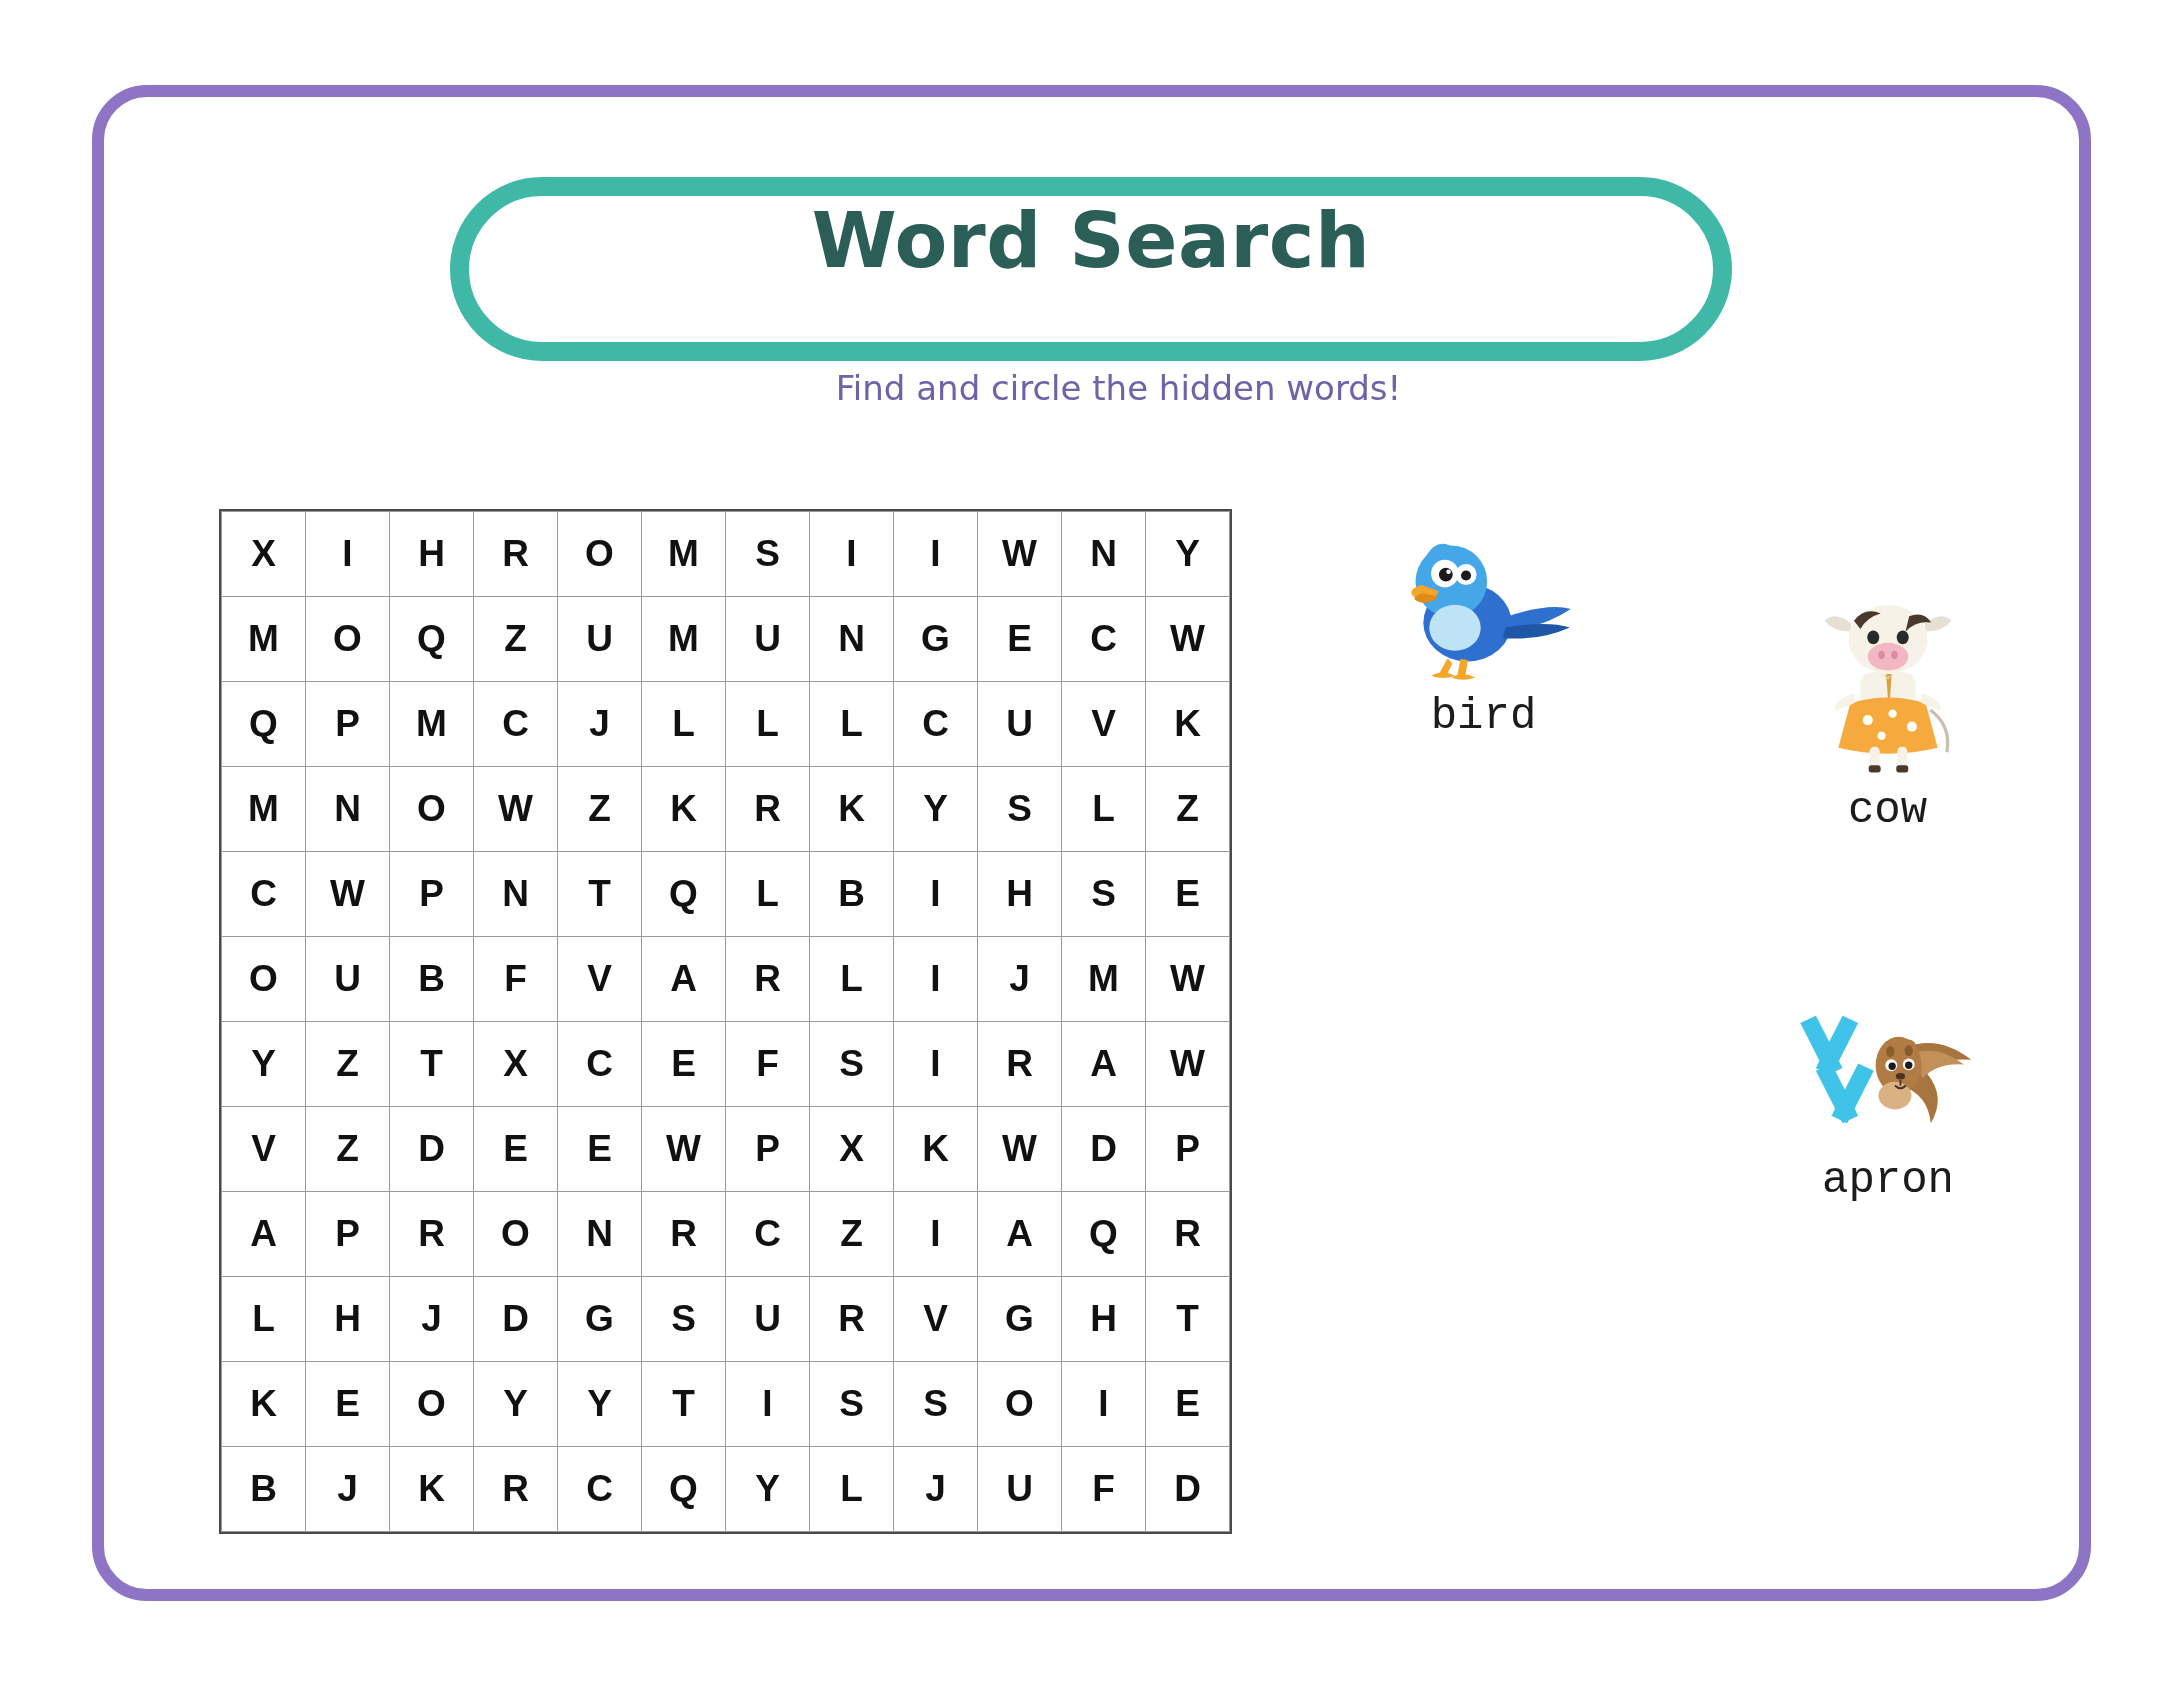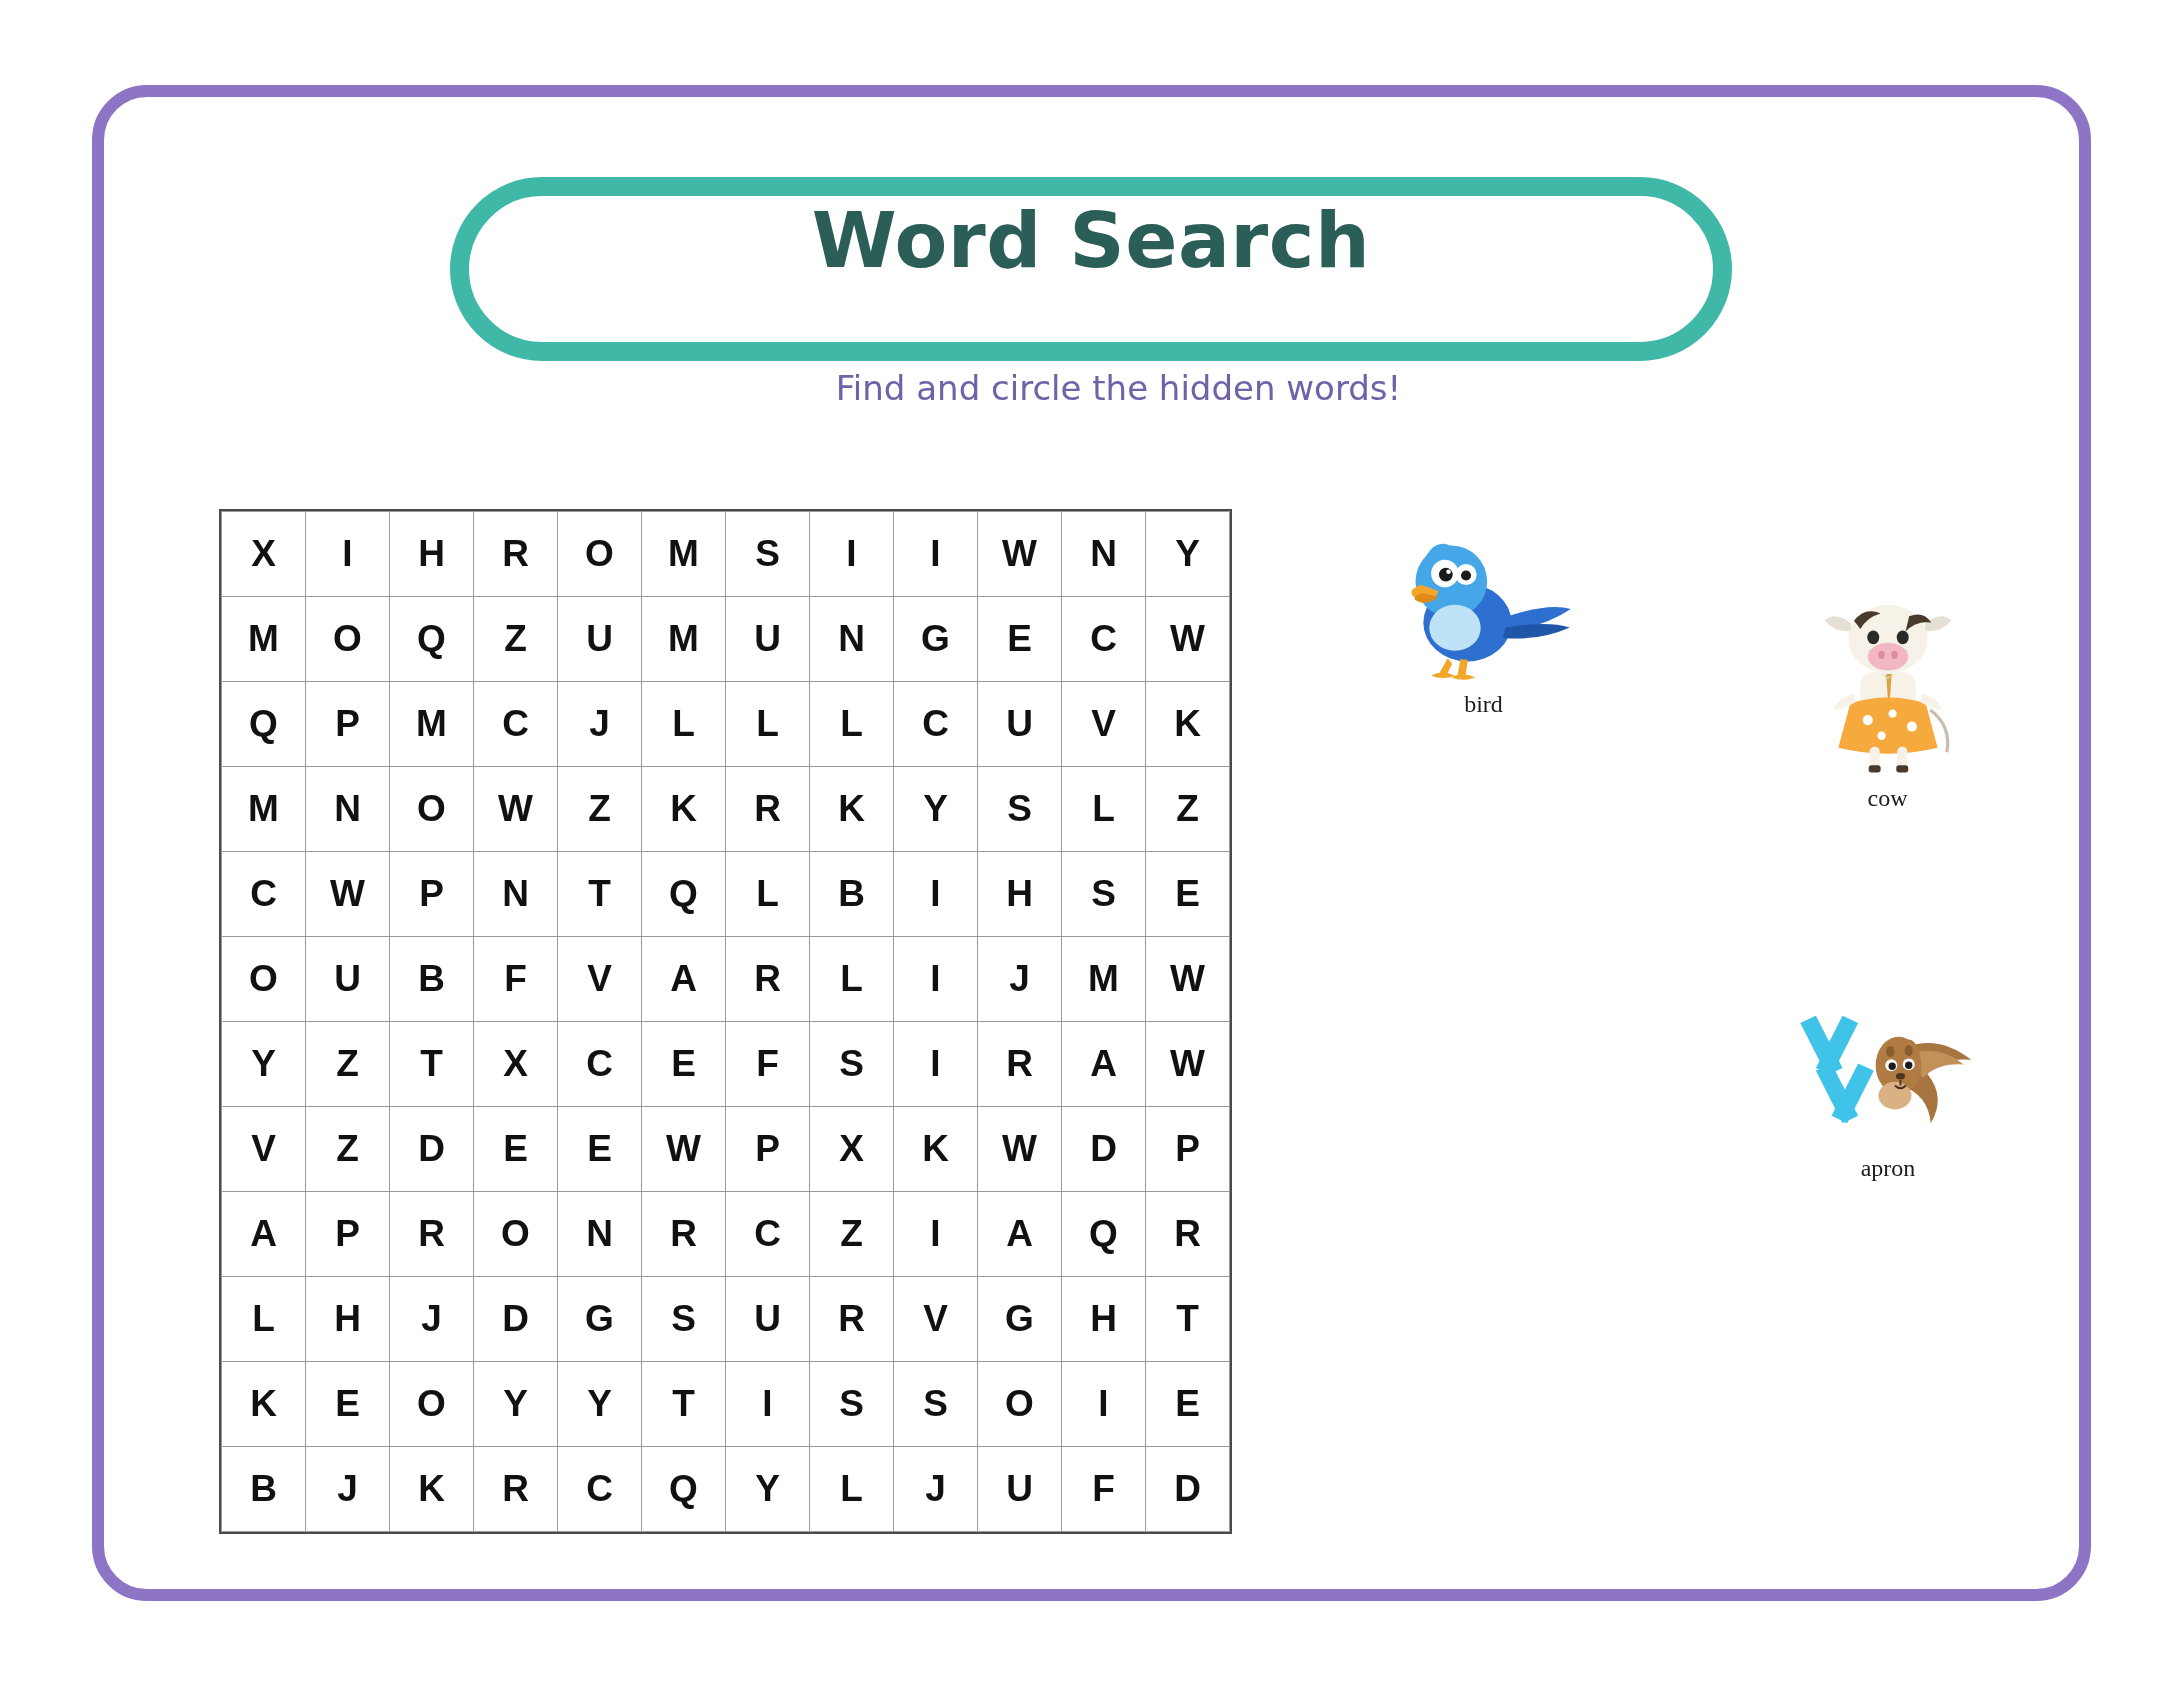--- a/index.html
+++ b/index.html
@@ -98,23 +98,23 @@
     left: 1309px;
     top: 519px;
     width: 735px;
     height: 988px;
   }
   .word-item {
     position: absolute;
     text-align: center;
   }
   .word-label {
-    font-size: 24px;
+    font-size: 44px;
     color: #1c1c1c;
-    font-family: Liberation Serif, serif;
+    font-family: Liberation Mono, monospace;
     margin-top: 6.4px;
   }
   .art {
     display: block;
     margin: 0 auto;
   }
 
   #item-bird   { left: 46px;  top: 13.8px;   width: 257px; }
   #item-cow    { left: 450px;  top: 76px;  width: 257px; }
   #item-utensil{ left: 60px;  top: 312px;  width: 239px; }

